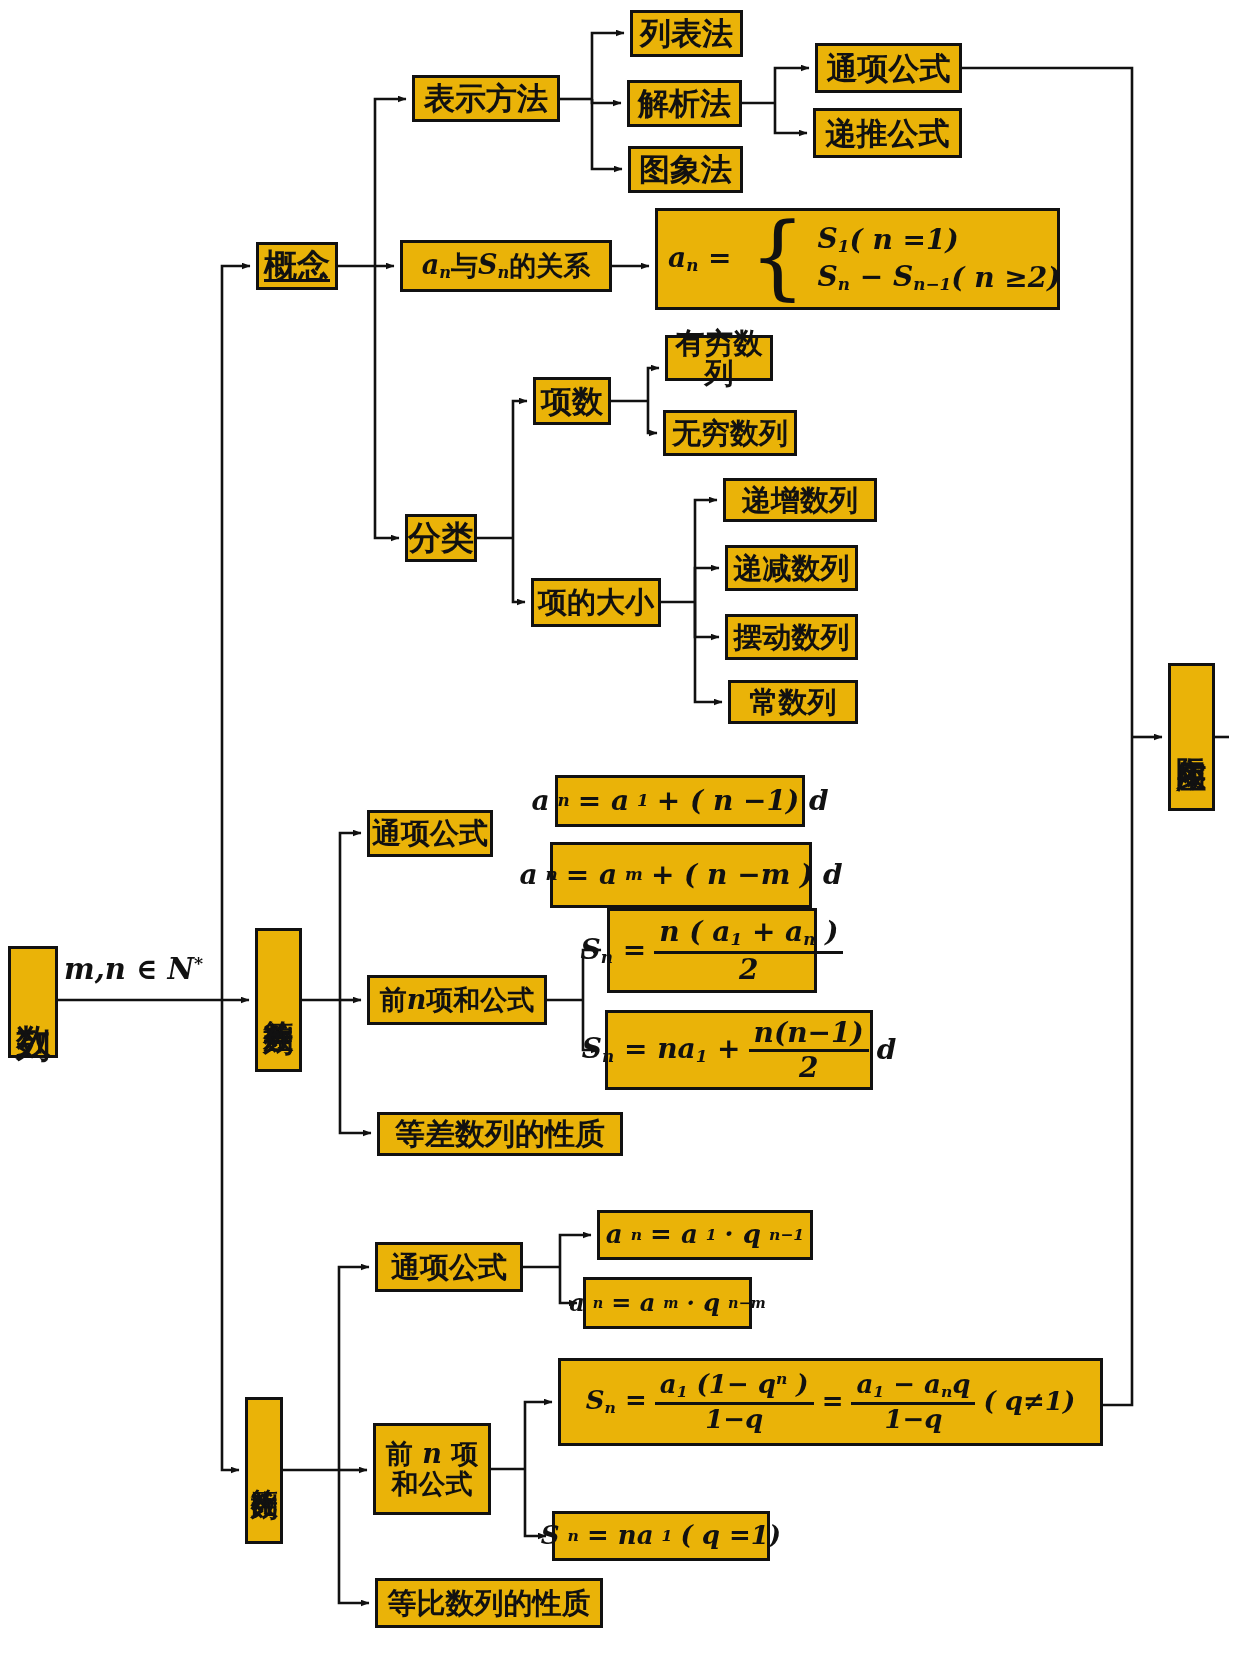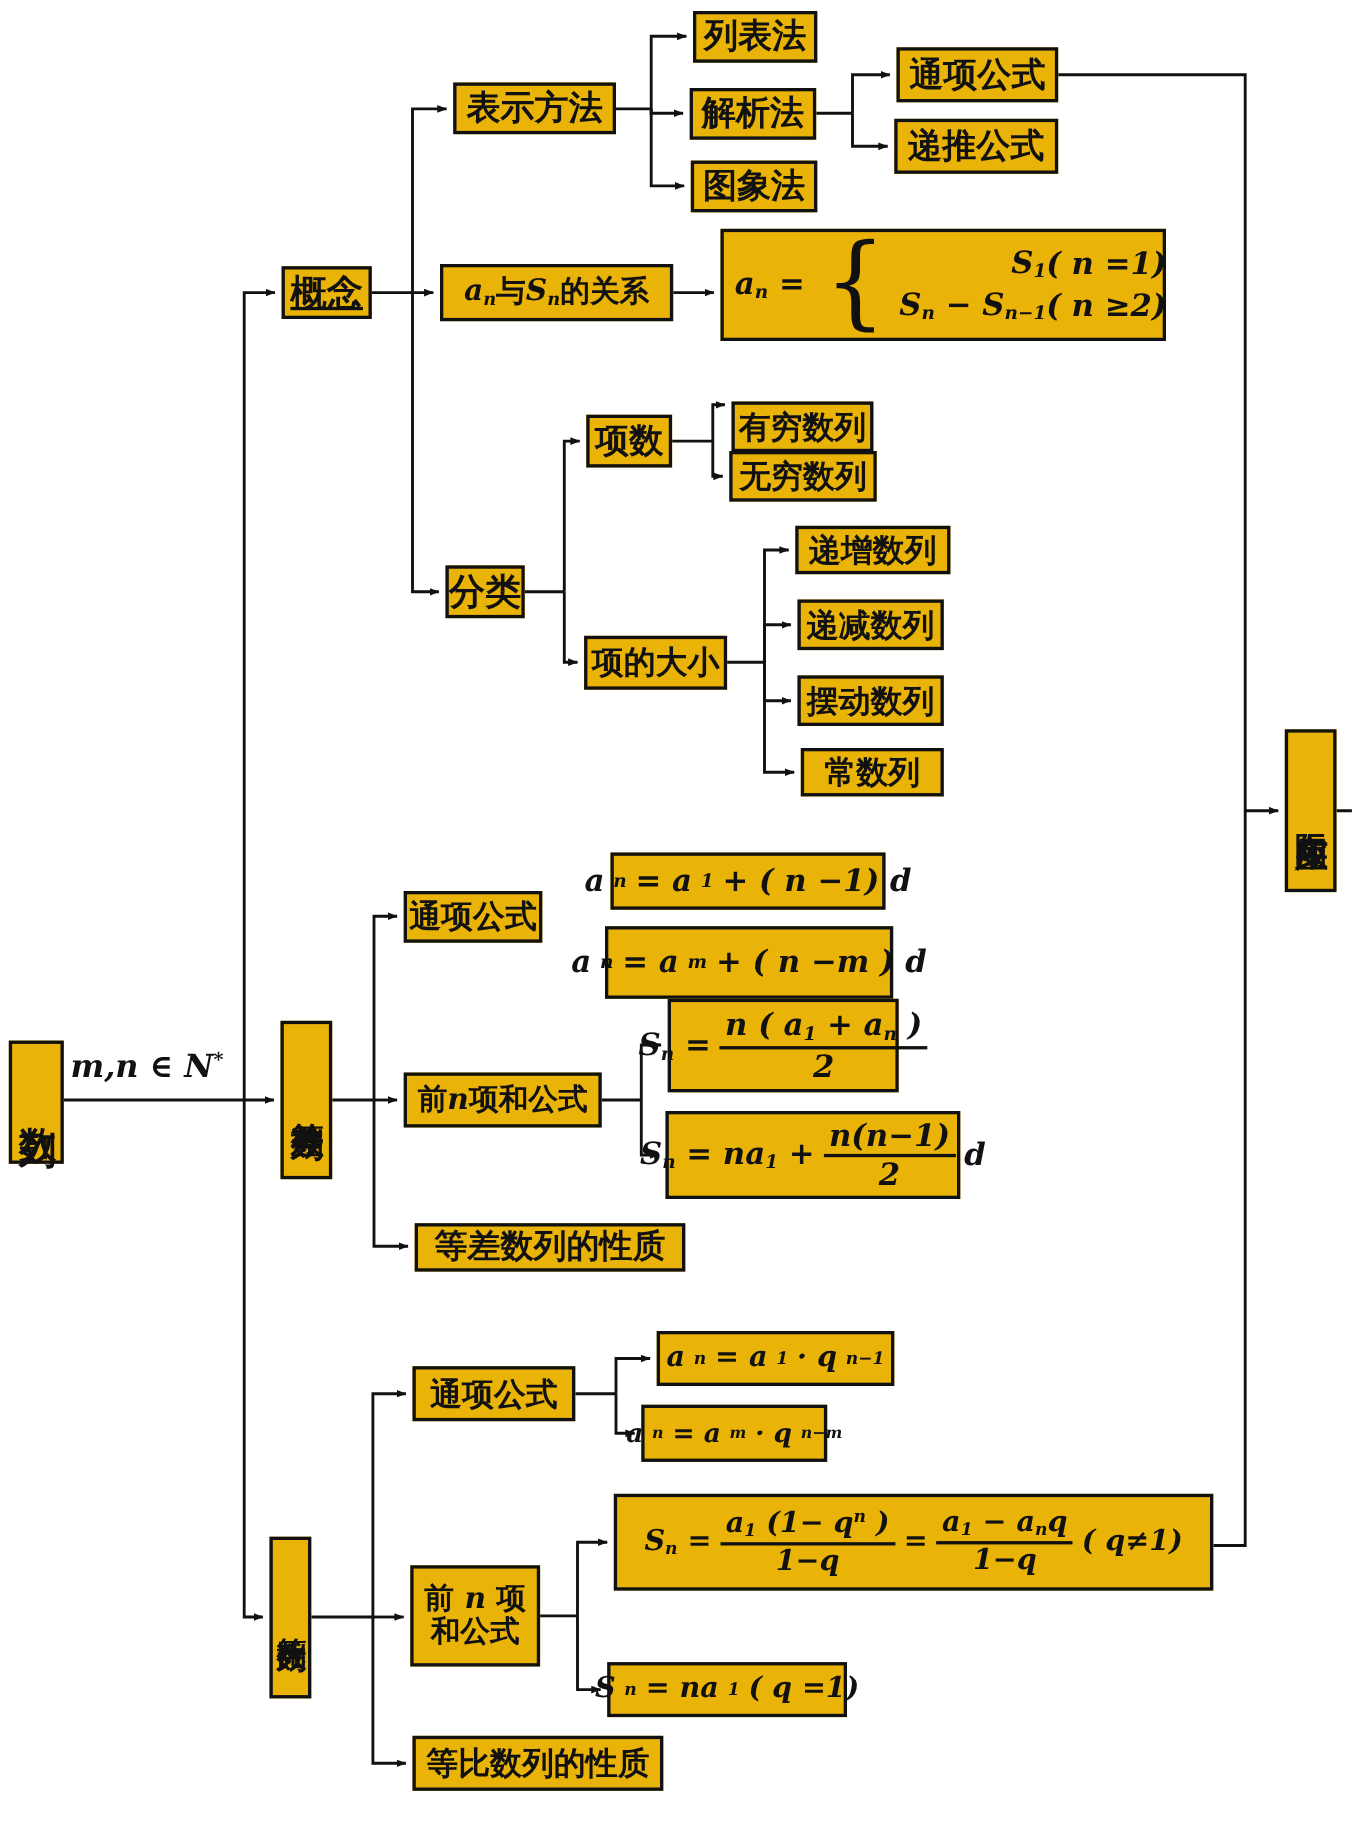--- a/index.html
+++ b/index.html
@@ -16,21 +16,21 @@
   sub{vertical-align:-0.25em;} sup{vertical-align:0.55em;font-size:0.6em;}
   i{font-style:italic;font-family:"DejaVu Serif","Liberation Serif",serif;}
   .fm{font-size:28px;gap:8px;}
   .fm26{font-size:26px;} .fm24{font-size:24px;}
   .frac{display:inline-flex;flex-direction:column;align-items:center;vertical-align:middle;}
   .frac .num{padding:0 5px 2px 5px;border-bottom:3px solid #111;}
   .frac .den{padding-top:1px;}
   .brace{font-style:normal;font-weight:400;font-size:88px;line-height:0.9;
          transform:scaleY(1.05);margin:0 4px 6px 10px;}
   .cases{display:flex;flex-direction:column;gap:6px;width:292px;}
-  .case-row{display:flex;justify-content:flex-end;align-items:center;}
+  .case-row{display:flex;justify-content:flex-start;align-items:center;}
   .edge-label{position:absolute;font-weight:bold;font-style:italic;font-size:29px;white-space:nowrap;}
   .twoline{flex-direction:column;gap:2px;}
 </style>
 </head>
 <body>
 
 <div id="stage">
 
   <svg id="wires" viewBox="0 0 1242 1660" xmlns="http://www.w3.org/2000/svg">
     <defs>
@@ -110,24 +110,24 @@
       </div>
       <div class="case-row">
         <span class="math">S<sub>n</sub> − S<sub>n−1</sub></span>
         <span class="math">( n ≥2)</span>
       </div>
     </div>
   </div>
 
   <div class="box cjk fs33" style="left:405px;top:514px;width:72px;height:48px;">分类</div>
   <div class="box cjk" style="left:533px;top:377px;width:78px;height:48px;">项数</div>
-  <div class="box cjk fs29" style="left:665px;top:365px;width:129px;height:46px;">有穷数列</div>
+  <div class="box cjk fs29" style="left:665px;top:335px;width:108px;height:46px;">有穷数列</div>
   <div class="box cjk fs29" style="left:663px;top:410px;width:134px;height:46px;">无穷数列</div>
   <div class="box cjk fs29" style="left:531px;top:578px;width:130px;height:49px;">项的大小</div>
-  <div class="box cjk fs29" style="left:723px;top:478px;width:141px;height:44px;">递增数列</div>
+  <div class="box cjk fs29" style="left:723px;top:478px;width:154px;height:44px;">递增数列</div>
   <div class="box cjk fs29" style="left:725px;top:545px;width:133px;height:46px;">递减数列</div>
   <div class="box cjk fs29" style="left:725px;top:614px;width:133px;height:46px;">摆动数列</div>
   <div class="box cjk fs29" style="left:728px;top:680px;width:130px;height:44px;">常数列</div>
 
   <div class="box cjk vtext fs30" style="left:255px;top:928px;width:47px;height:144px;letter-spacing:2px;">等差数列</div>
   <div class="box cjk fs29" style="left:367px;top:810px;width:126px;height:47px;">通项公式</div>
   <div class="box math fm" style="left:555px;top:775px;width:250px;height:52px;">a<sub>n</sub> = a<sub>1</sub> + ( n −1) d</div>
   <div class="box math fm" style="left:550px;top:842px;width:262px;height:66px;">a<sub>n</sub> = a<sub>m</sub> + ( n −m ) d</div>
 
   <div class="box cjk fs27" style="left:367px;top:975px;width:180px;height:50px;">前 <i>n</i> 项和公式</div>

